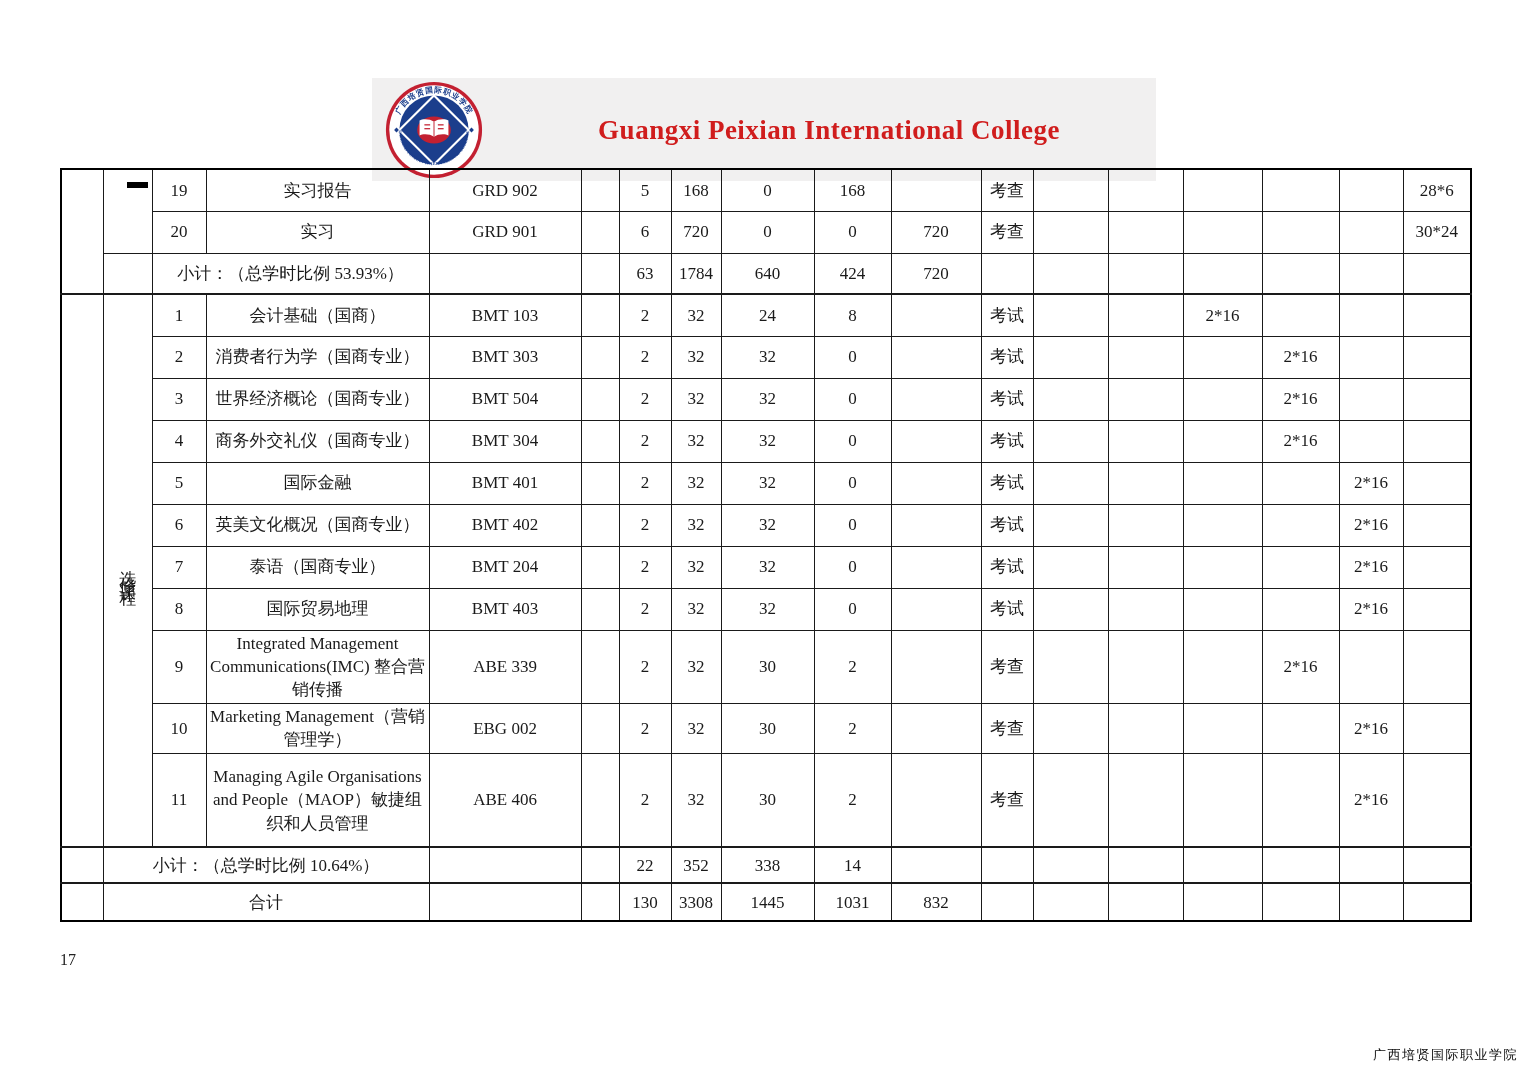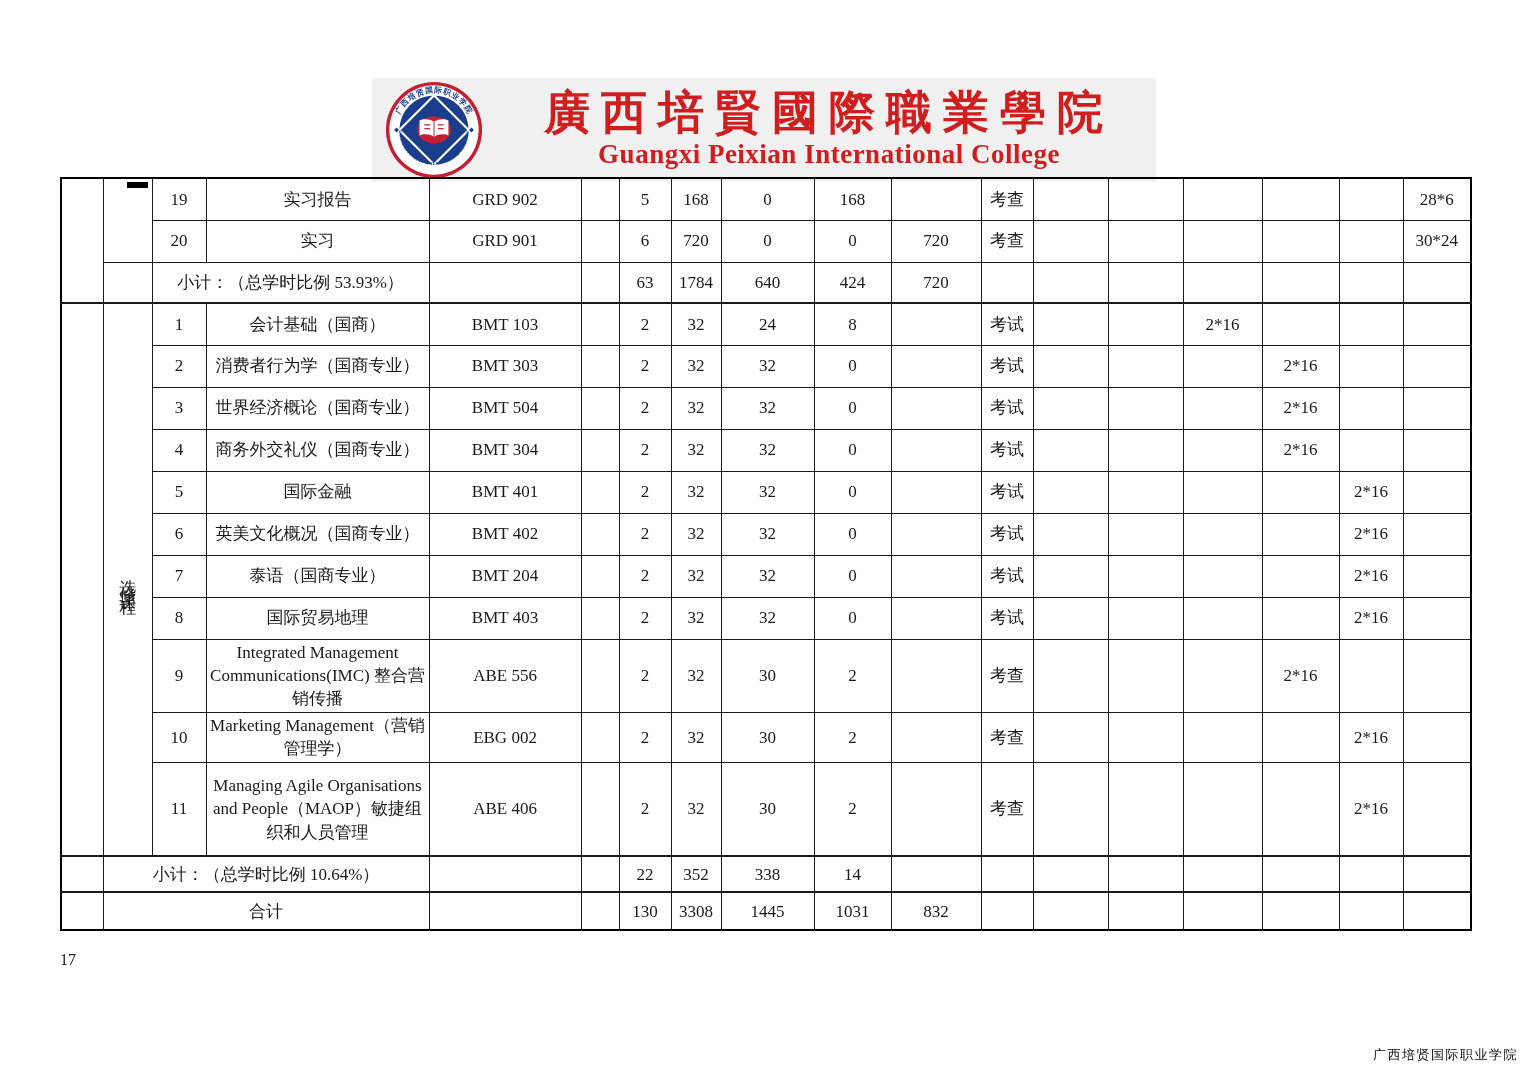--- a/index.html
+++ b/index.html
@@ -10,21 +10,21 @@
   .banner{position:absolute;left:372px;top:78px;width:784px;height:103px;background:#f1f0f0;
           display:flex;align-items:center;gap:18px;padding:0;box-sizing:border-box;}
   .logo-wrap{flex:0 0 auto;margin-left:12px;width:100px;height:100px;}
   .banner-text{flex:1 1 auto;display:flex;flex-direction:column;align-items:center;justify-content:center;}
   .banner-zh{font-size:46px;font-weight:700;color:#d01d1d;letter-spacing:11px;line-height:1.05;white-space:nowrap;
              font-family:"Liberation Serif","DejaVu Serif",serif;}
   .banner-en{font-size:27px;font-weight:700;color:#d01d1d;letter-spacing:0.5px;margin-top:1px;white-space:nowrap;
              font-family:"Liberation Serif","DejaVu Serif",serif;}
 
   
-  .tbl-wrap{position:absolute;left:60px;top:177px;}
+  .tbl-wrap{position:absolute;left:60px;top:168px;}
   table.curriculum{border-collapse:collapse;table-layout:fixed;width:1410px;border:2.5px solid #000;}
   table.curriculum td{border:1px solid #1a1a1a;text-align:center;vertical-align:middle;
       font:17px/1.38 "Liberation Serif","DejaVu Serif",serif;color:#1a1a1a;padding:1px 3px;overflow:hidden;}
   tr.sep td{border-top-width:2px;}
   td.red{color:#cc2e2e;}
   td.vertical{writing-mode:vertical-rl;text-orientation:upright;letter-spacing:7px;font-size:18px;padding:0;}
   td.boldnum{font-family:"DejaVu Sans","Liberation Sans",sans-serif;font-weight:700;font-size:16.5px;}
   tr.h38{height:38px;padding-left:8px;} tr.h41{height:41px;} tr.h42{height:42px;}
   tr.h48{height:36px;} tr.h50{height:50px;} tr.h70{height:70px;} tr.h94{height:94px;}
 
@@ -64,21 +64,20 @@
           <textPath href="#arcTop" startOffset="50%" text-anchor="middle">广西培贤国际职业学院</textPath>
         </text>
         <text font-size="4.4" font-weight="bold" fill="#1b3e8c" letter-spacing="0.3">
           <textPath href="#arcBot" startOffset="50%" text-anchor="middle">GUANGXI PEIXIAN INTERNATIONAL COLLEGE</textPath>
         </text>
         <polygon points="13,49.5 15.5,52 13,54.5 10.5,52" fill="#1b3e8c"></polygon>
         <polygon points="91,49.5 93.5,52 91,54.5 88.5,52" fill="#1b3e8c"></polygon>
       </svg>
     </div>
     <div class="banner-text">
-      <div class="banner-zh">廣西培賢國際職業學院</div>
       <div class="banner-en">Guangxi Peixian International College</div>
     </div>
   </div>
 
   <div class="top-mark"></div>
 
   <div class="tbl-wrap">
     <table class="curriculum">
       <colgroup>
         <col style="width:42px">
@@ -299,21 +298,21 @@
             <td></td>
             <td></td>
             <td></td>
             <td></td>
             <td>2*16</td>
             <td></td>
           </tr>
           <tr class="h70">
             <td>9</td>
             <td>Integrated Management Communications(IMC) 整合营销传播</td>
-            <td>ABE 556</td>
+            <td>ABE 339</td>
             <td></td>
             <td>2</td>
             <td>32</td>
             <td>30</td>
             <td>2</td>
             <td></td>
             <td>考查</td>
             <td></td>
             <td></td>
             <td></td>

